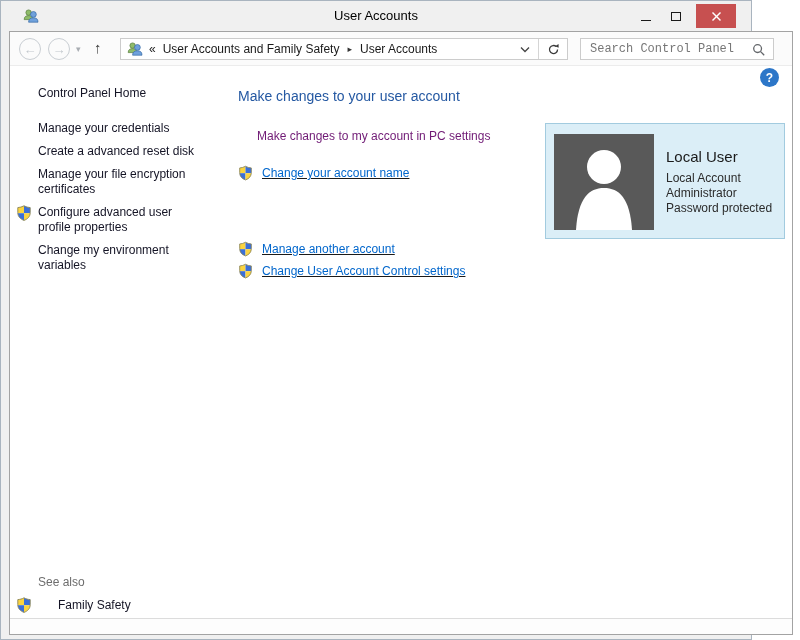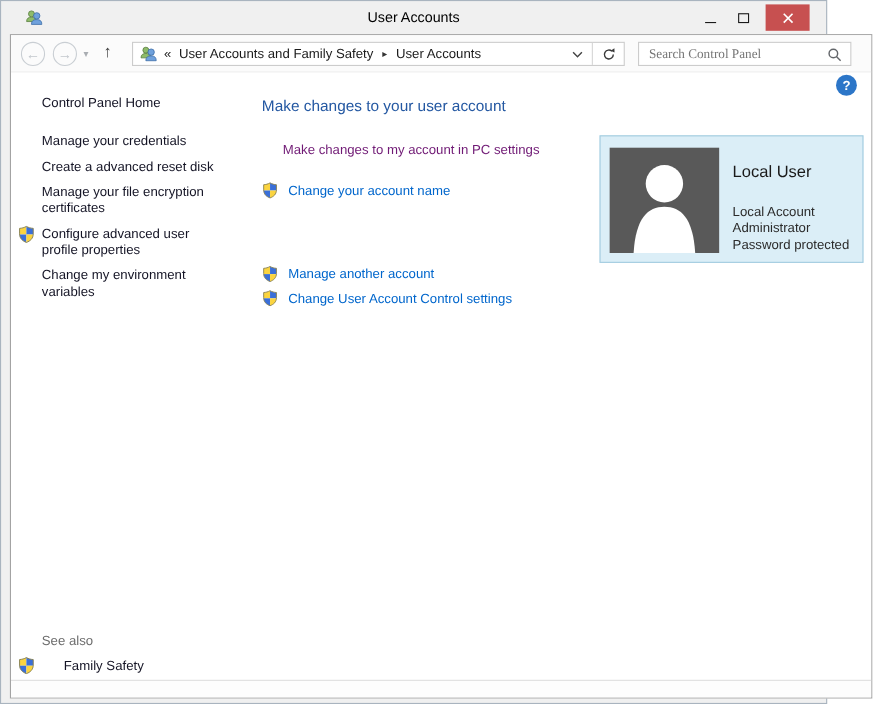--- a/index.html
+++ b/index.html
@@ -63,21 +63,21 @@
   .refresh-btn {
     height:100%; width:29px; border-left:1px solid #d5d5d5;
     display:flex; align-items:center; justify-content:center; flex:0 0 auto;
   }
   .searchbox {
     position:absolute; left:570px; top:6px; width:194px; height:22px;
     background:#fff; border:1px solid #cccccc;
   }
   .searchbox input {
     position:absolute; left:0; top:0; width:164px; height:20px; border:none; outline:none;
-    padding:0 0 0 9px; font-family:Liberation Serif, serif; font-size:12px; color:#1a1a1a; background:transparent;
+    padding:0 0 0 9px; font-family:Liberation Mono, monospace; font-size:12px; color:#1a1a1a; background:transparent;
   }
   .searchbox input::placeholder { color:#767676; opacity:1; }
   .search-glass { position:absolute; right:7px; top:4px; }
   
   .content {
     position:absolute; left:0; top:34px; width:782px; height:553px;
     background:#fff; border-bottom:1px solid #dcdcdc;
   }
   .statusbar {
     position:absolute; left:0; bottom:0; width:782px; height:15px; background:#fdfdfd;
@@ -90,32 +90,32 @@
   .side-shield { position:absolute; left:6px; width:16px; height:16px; }
   .see-also { position:absolute; left:28px; color:#6d6d6d; }
   
   .main-heading {
     position:absolute; left:228px; top:22px;
     font-size:14px; color:#2458a2; font-weight:400;
   }
   .pc-link { position:absolute; left:247px; top:63px; color:#701a75; cursor:default; }
   .task-row {
     position:absolute; left:228px; height:16px;
-    display:flex; align-items:center; gap:9px;
+    display:flex; align-items:center; gap:9px;text-decoration:underline;
   }
   .task-row .label { color:#0066cc; cursor:default; }
   .shield16 { width:15px; height:16px; flex:0 0 auto; }
   
   .account-card {
     position:absolute; left:535px; top:57px; width:240px; height:116px;
     background:#dbeef7; border:1px solid #a2cbdf;
   }
   .avatar { position:absolute; left:8px; top:10px; width:100px; height:96px; }
   .card-text { position:absolute; left:120px; top:24px; }
-  .card-name { font-size:15px; color:#1a1a1a; margin-bottom:20px; }
+  .card-name { font-size:15px; color:#1a1a1a; margin-bottom:6px; }
   .card-line { font-size:12px; color:#2b2b2b; line-height:15px; }
   
   .help-btn {
     position:absolute; left:750px; top:2px; width:19px; height:19px; border-radius:50%;
     background:#2c76c8; color:#fff; font-size:12px; font-weight:bold;
     display:flex; align-items:center; justify-content:center;
   }
   .hidden-defs { position:absolute; width:0; height:0; overflow:hidden; }
 </style>
 </head>

